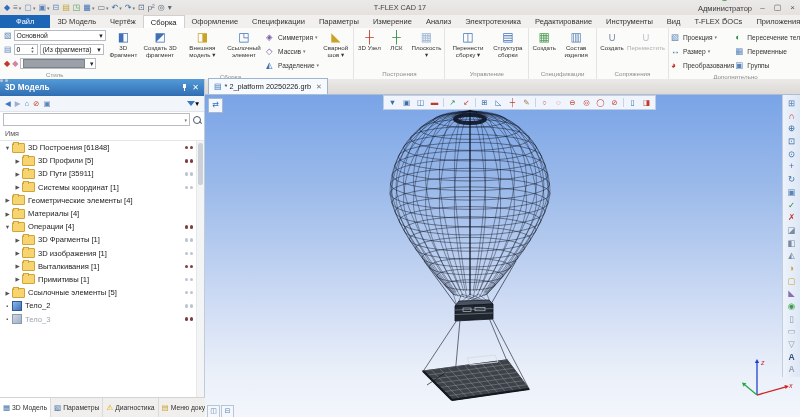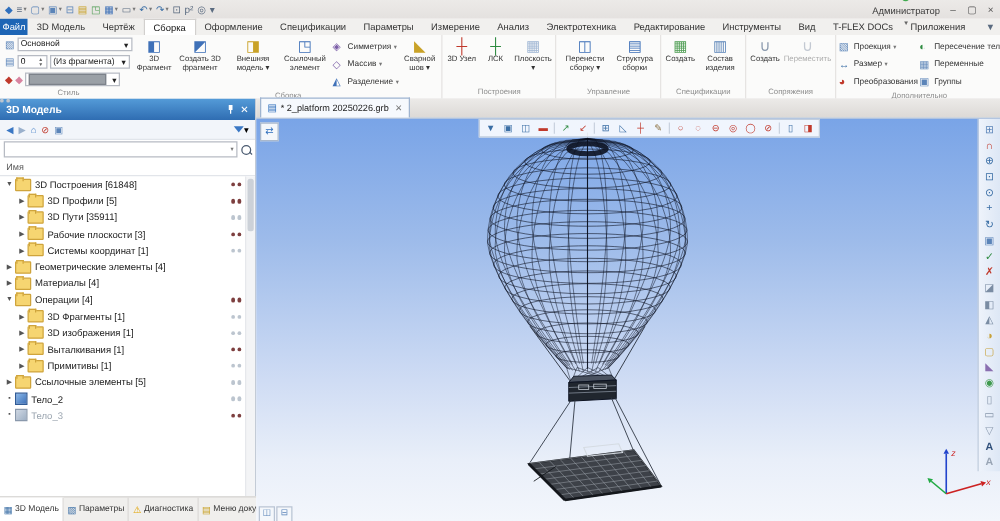--- a/index.html
+++ b/index.html
@@ -14,21 +14,21 @@
   .qa .qab .ar{font-size:5px;color:#777;margin-left:1px;}
   .tb-title{position:absolute;left:0;right:0;top:3px;text-align:center;font-size:7.3px;color:#444;}
   .userbox{margin-left:auto;display:flex;align-items:center;gap:3px;z-index:2;padding-right:3px;flex-direction:column;}
   .udot{width:7px;height:7px;border-radius:50%;background:#3faa4e;color:#fff;font-size:5px;line-height:7px;text-align:center;}
   .uarrow{font-size:5px;color:#666;}
   .winbtns{display:flex;z-index:2;}
   .winbtn{width:15px;height:13px;font-size:8px;color:#555;text-align:center;line-height:13px;}
   
   .tabrow{position:absolute;left:0;top:15px;width:800px;height:13px;background:#f1f0ee;display:flex;font-size:7.5px;color:#333;}
   .tab{display:flex;align-items:center;padding:0 7px;white-space:nowrap;}
-  .tab.file{background:#1d65b5;color:#fff;padding:0 2px;}
+  .tab.file{background:#1d65b5;color:#fff;padding:0 16px;}
   .tab.active{background:#fff;border:1px solid #d2d0ce;border-bottom:none;color:#111;}
   .tabicons{margin-left:auto;display:flex;align-items:center;gap:2px;padding-right:4px;font-size:7.5px;}
   .tabicons .qab{display:flex;align-items:center;}
   
   .ribbon{position:absolute;left:0;top:28px;width:800px;height:51px;background:#fbfbfa;border-bottom:1px solid #d5d3d1;
           display:flex;align-items:stretch;padding-left:2px;overflow:hidden;}
   .group{display:flex;flex-direction:column;padding:0 2px;}
   .group + .group{border-left:1px solid #e6e4e2;}
   .gbody{display:flex;flex:1;align-items:flex-start;gap:1px;}
   .glabel{font-size:6.2px;color:#8d8d8d;text-align:center;padding:1px 0 2px;}
@@ -169,20 +169,21 @@
         <span class="qab">
           <span class="ic" style="color: rgb(91, 107, 128);">p²</span>
         </span>
         <span class="qab">
           <span class="ic" style="color: rgb(91, 107, 128);">◎</span>
         </span>
         <span class="qab">
           <span class="ic" style="color: rgb(91, 107, 128);">▾</span>
         </span>
       </div>
+    <div class="tb-title">T-FLEX CAD 17</div>
     <div class="userbox">
       <span class="udot">✓</span>
       <span>Администратор</span>
       <span class="uarrow">▼</span>
     </div>
     <div class="winbtns">
         <span class="winbtn">–</span>
         <span class="winbtn">▢</span>
         <span class="winbtn">×</span>
       </div>
@@ -436,30 +437,20 @@
             <i></i>
             <i></i>
           </span>
         </div>
         <div class="trow">
           <span class="ind"></span>
           <span class="twist">▶</span>
           <span class="fold"></span>
           <span class="tlabel">3D Пути [35911]</span>
           <span class="vis light">
-            <i></i>
-            <i></i>
-          </span>
-        </div>
-        <div class="trow">
-          <span class="ind"></span>
-          <span class="twist">▶</span>
-          <span class="fold"></span>
-          <span class="tlabel">Рабочие плоскости [3]</span>
-          <span class="vis dark">
             <i></i>
             <i></i>
           </span>
         </div>
         <div class="trow">
           <span class="ind"></span>
           <span class="twist">▶</span>
           <span class="fold"></span>
           <span class="tlabel">Системы координат [1]</span>
           <span class="vis light">

